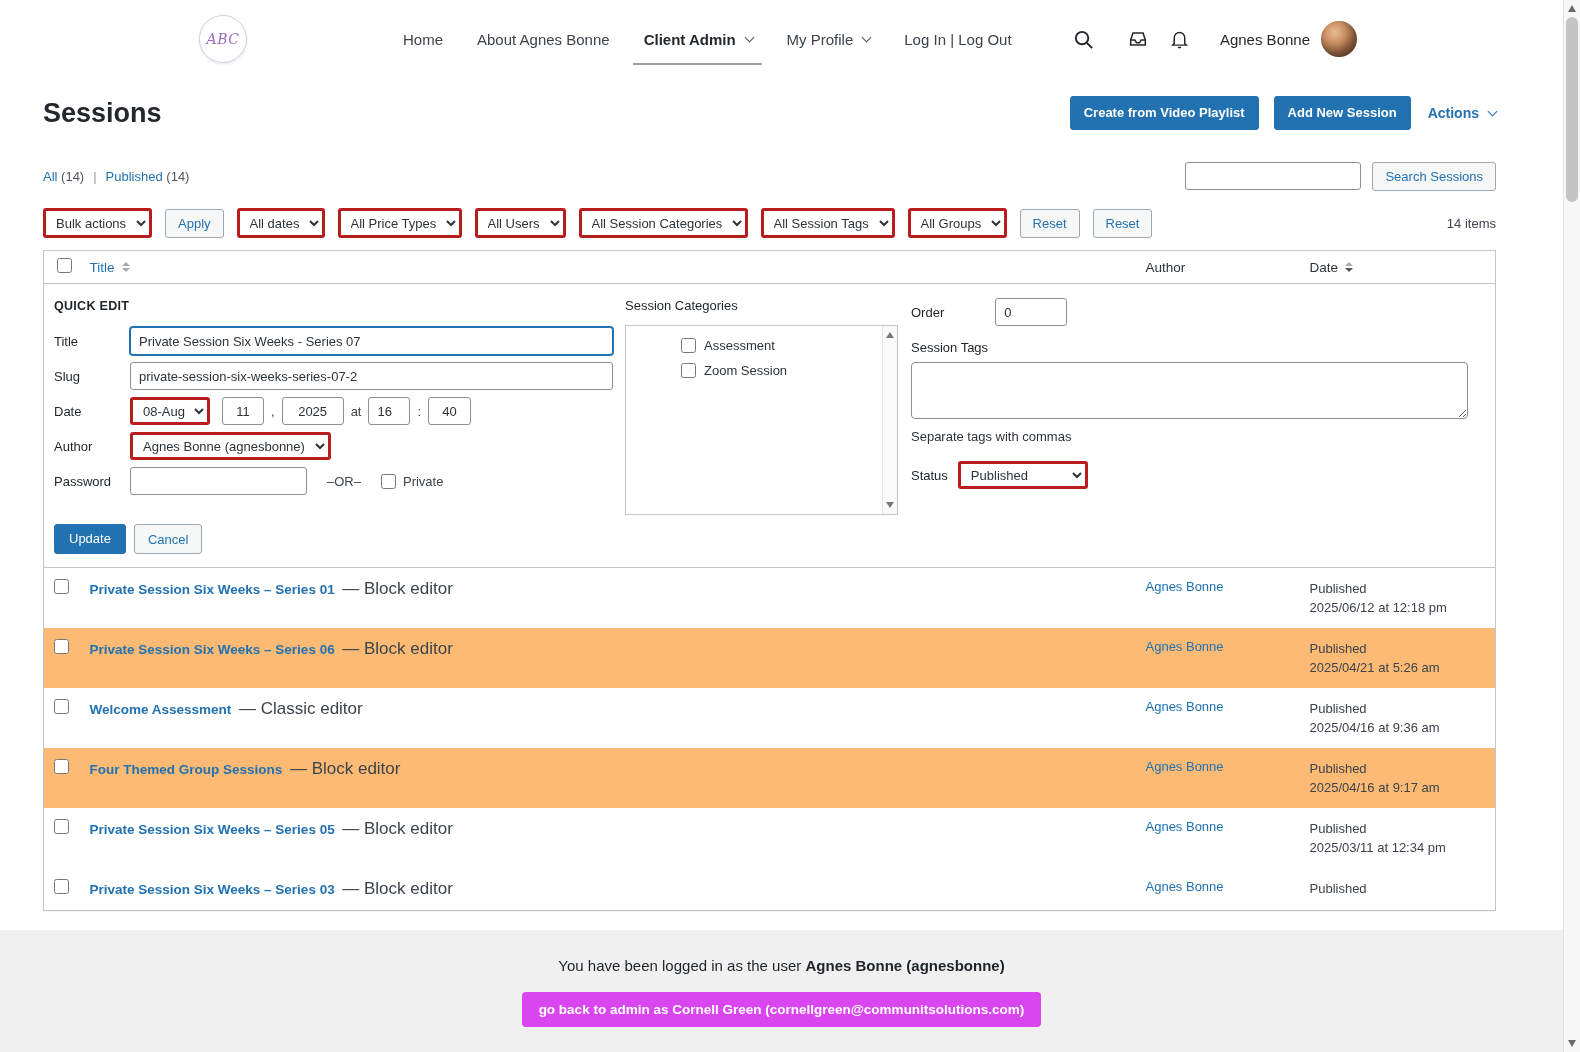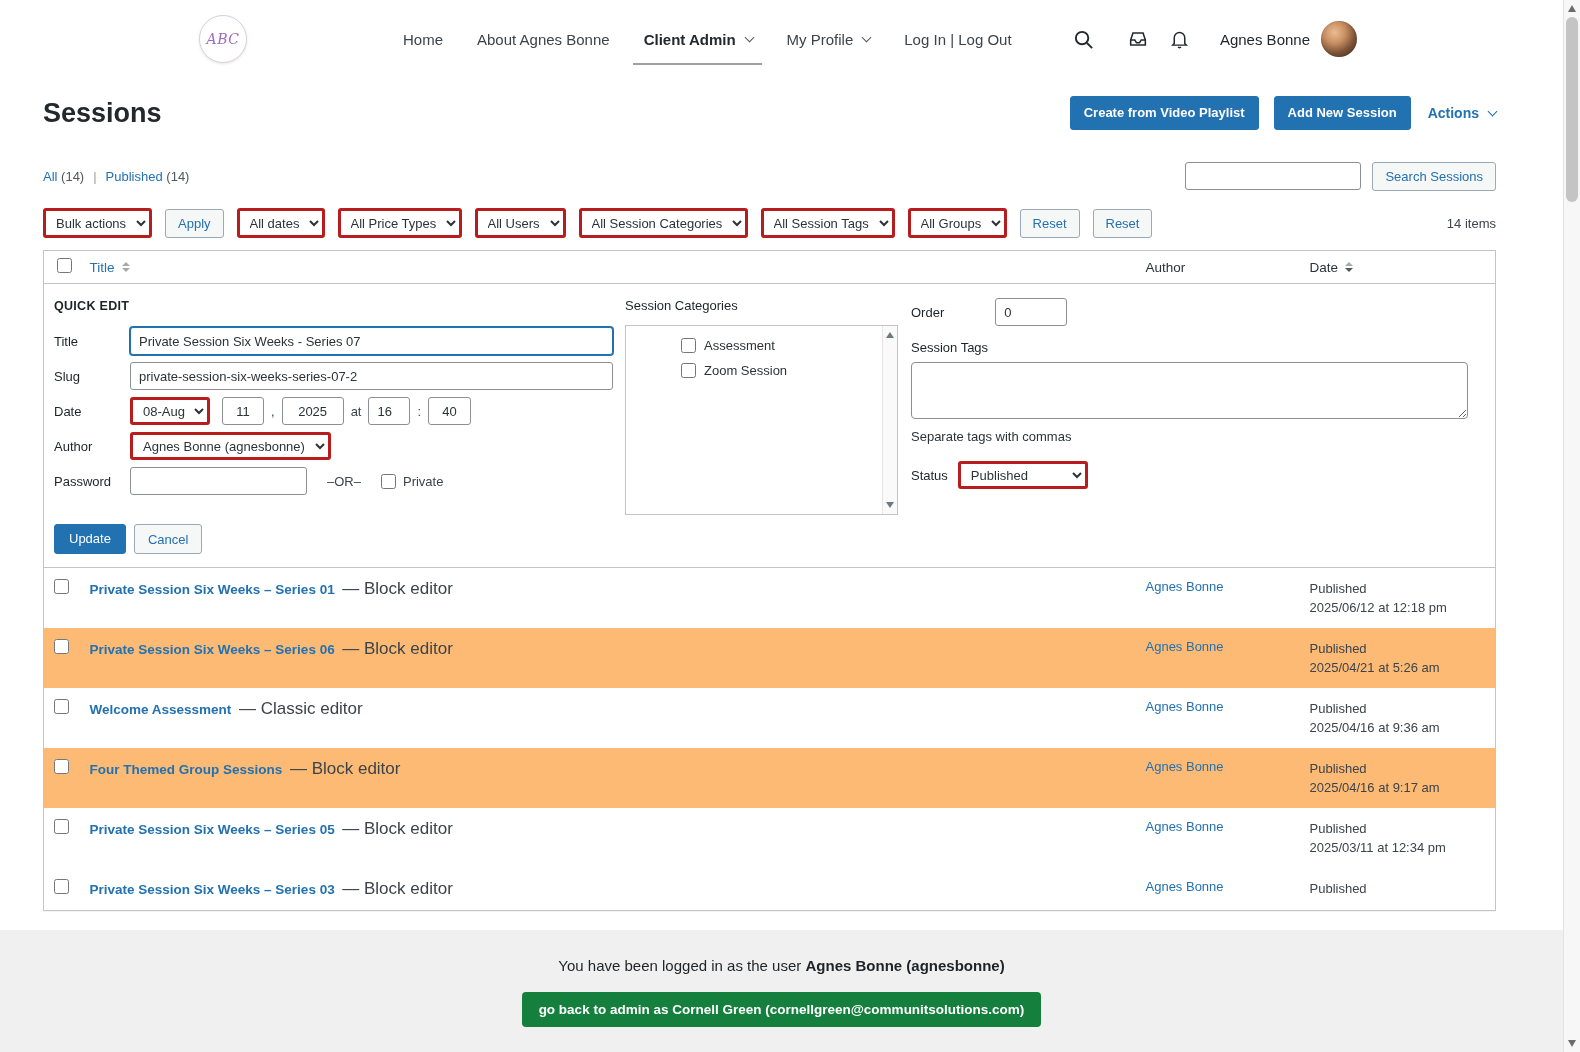--- a/index.html
+++ b/index.html
@@ -121,21 +121,21 @@
   .qe-status-row label { font-size:13px; color:#1d2327; }
   .qe-status-select { width:130px; }
   .qe-buttons { margin-top:9px; display:flex; gap:8px; }
   .qe-buttons .btn-primary { font-weight:400; padding:6px 14px; }
   .qe-buttons .btn-secondary { padding:6px 13px; color:#2271b1; }
 
   
   .footer-bar { position:absolute; left:0; top:930px; width:1563px; height:142px; background:#f0f0f1; display:flex; flex-direction:column; align-items:center; z-index:6; }
   .footer-msg { margin-top:26px; font-size:15px; color:#1d2327; line-height:20px; }
   .footer-msg strong { font-weight:700; }
-  .back-to-admin { margin-top:16px; background:#15803d; color:#fff; border:none; border-radius:4px; font-size:13.5px; font-weight:700; padding:10px 17px; }
+  .back-to-admin { margin-top:16px; background:#d946ef; color:#fff; border:none; border-radius:4px; font-size:13.5px; font-weight:700; padding:10px 17px; }
 
   
   .scrollbar { position:absolute; top:0; right:0; width:17px; height:1052px; background:#f7f7f7; border-left:1px solid #e3e3e3; z-index:10; }
   .sb-arrow { position:absolute; left:4px; width:0; height:0; border-left:4.5px solid transparent; border-right:4.5px solid transparent; }
   .sb-up { top:5px; border-bottom:7px solid #6b6b6b; }
   .sb-down { bottom:5px; border-top:7px solid #6b6b6b; }
   .sb-thumb { position:absolute; top:17px; left:2px; width:12px; height:185px; background:#c4c4c4; border-radius:6px; }
 </style>
 </head>
 <body>

